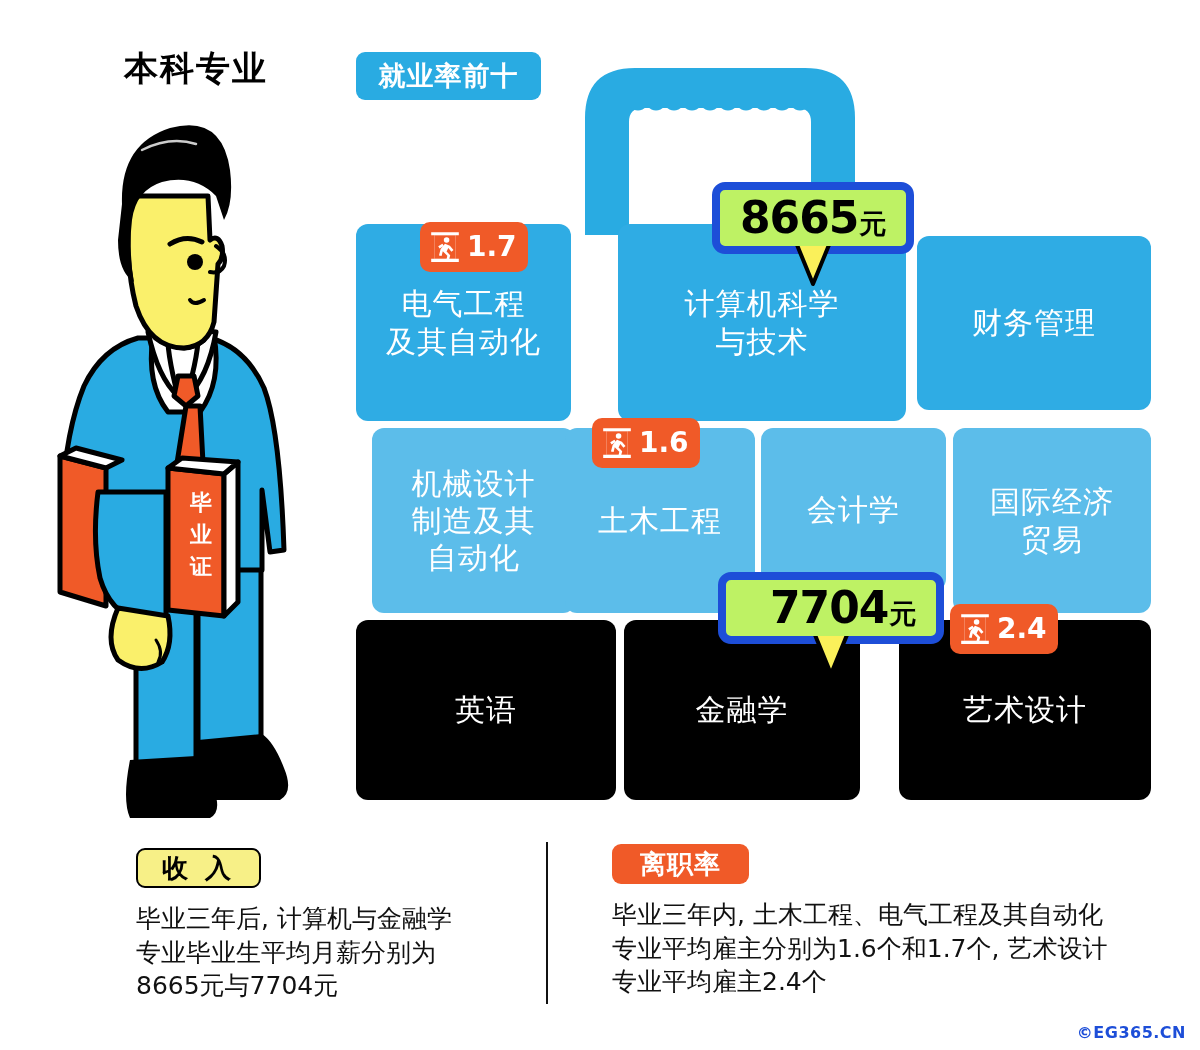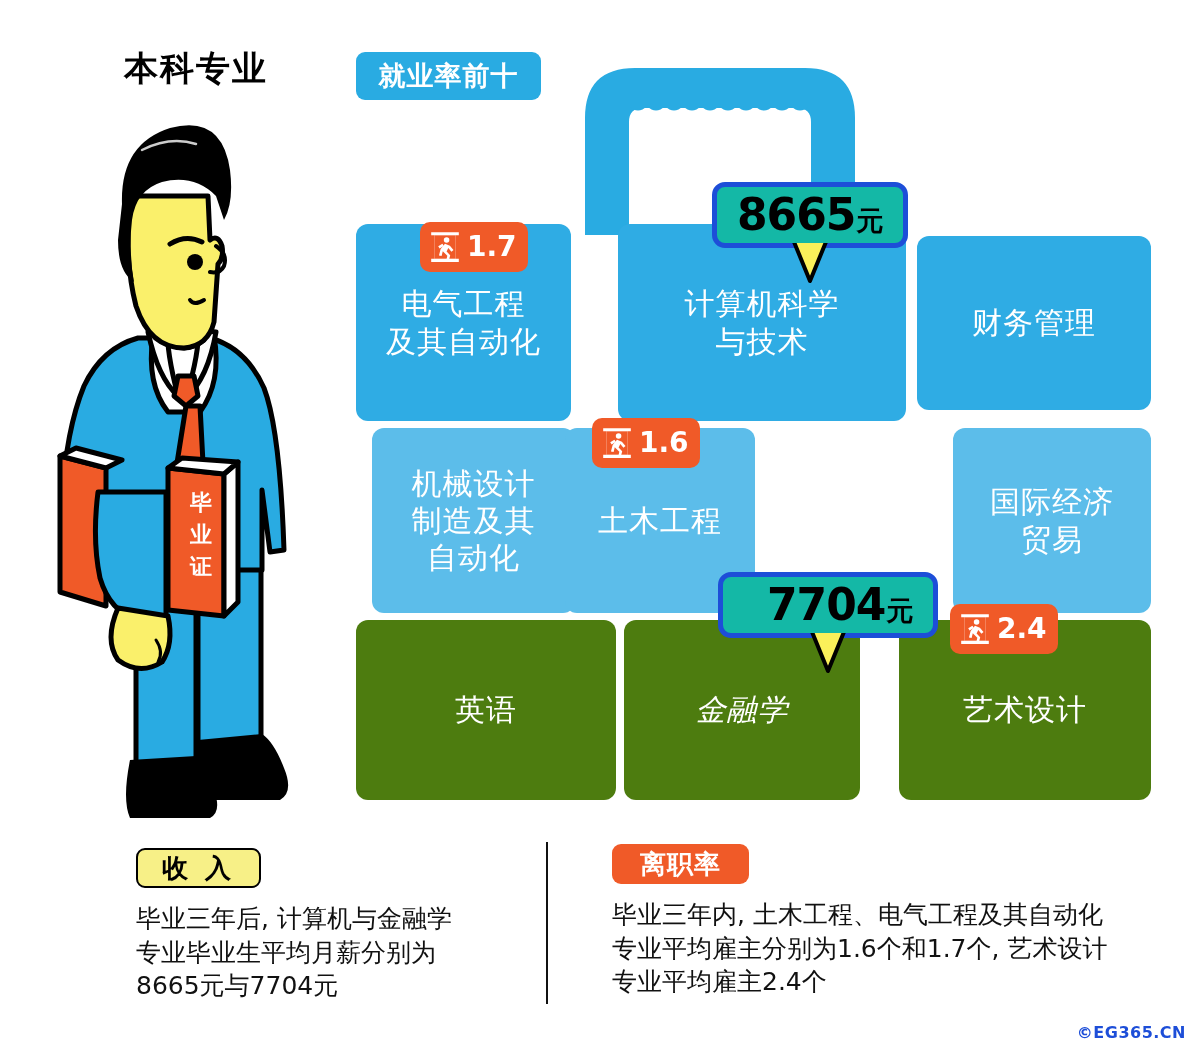--- a/index.html
+++ b/index.html
@@ -37,34 +37,34 @@
   
   .tile{
     position:absolute;border-radius:12px;
     display:flex;align-items:center;justify-content:center;
     color:#ffffff;text-align:center;
     font-size:30px;line-height:1.24;font-weight:normal;
     letter-spacing:1px;
   }
   .tile.r1{background:#2FACE4;}
   .tile.r2{background:#5CBDEA;}
-  .tile.r3{background:#4d7c0f;}
+  .tile.r3{background:#000000;}
 
   
   #tile-ee      {left:356px;top:224px;width:215px;height:197px;}
   #tile-cs      {left:618px;top:224px;width:288px;height:197px;}
   #tile-finmgmt {left:917px;top:236px;width:234px;height:174px;}
   
   #tile-mech    {left:356px;top:428px;width:203px;height:185px;margin-left:16px;}
   #tile-civil   {left:565px;top:428px;width:190px;height:185px;}
   #tile-acct    {left:761px;top:428px;width:185px;height:163px;}
   #tile-ietrade {left:953px;top:428px;width:198px;height:185px;}
   
   #tile-english {left:356px;top:620px;width:260px;height:180px;}
-  #tile-finance {left:624px;top:620px;width:236px;height:180px;font-style:italic;}
+  #tile-finance {left:624px;top:620px;width:236px;height:180px;}
   #tile-art     {left:899px;top:620px;width:252px;height:180px;}
 
   
   .turn-badge{
     position:absolute;
     background:#F05A28;border-radius:10px;
     height:50px;padding:0 11px 0 8px;
     display:flex;align-items:center;gap:5px;
     z-index:6;
   }
@@ -73,21 +73,21 @@
     font-family:"DejaVu Sans","Liberation Sans",sans-serif;
   }
   .exit-ico{width:34px;height:34px;display:block;flex:none;}
   #badge-ee    {left:420px;top:222px;}
   #badge-civil {left:592px;top:418px;}
   #badge-art   {left:950px;top:604px;}
 
   
   .bubble{
     position:absolute;z-index:7;
-    background:#14b8a6;border:5px solid #1d4ed8;
+    background:#bef264;border:8px solid #1d4ed8;
     border-radius:13px;
     height:56px;padding:0 20px;
     display:flex;align-items:baseline;justify-content:center;
     box-sizing:content-box;
   }
   .bubble .num{
     font-size:44px;font-weight:bold;color:#000;line-height:56px;
     letter-spacing:-1px;
   }
   .bubble .unit{
@@ -217,20 +217,23 @@
     <span style="white-space:pre-line">财务管理</span>
   </div>
 
   <div class="tile r2" id="tile-mech">
     <span style="white-space:pre-line">机械设计
 制造及其
 自动化</span>
   </div>
   <div class="tile r2" id="tile-civil">
     <span style="white-space:pre-line">土木工程</span>
+  </div>
+  <div class="tile r2" id="tile-acct">
+    <span style="white-space:pre-line">会计学</span>
   </div>
   <div class="tile r2" id="tile-ietrade">
     <span style="white-space:pre-line">国际经济
 贸易</span>
   </div>
 
   <div class="tile r3" id="tile-english">
     <span style="white-space:pre-line">英语</span>
   </div>
   <div class="tile r3" id="tile-finance">

